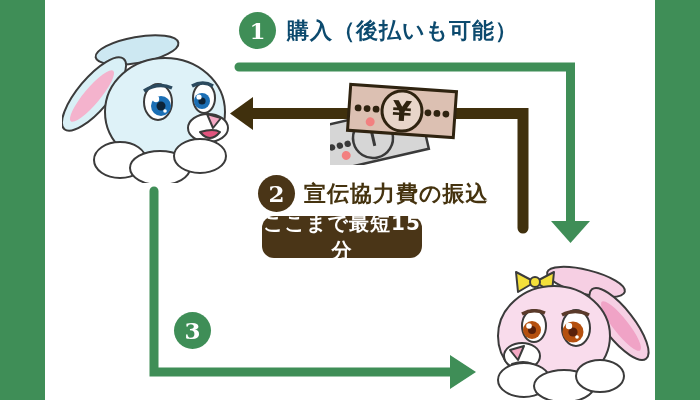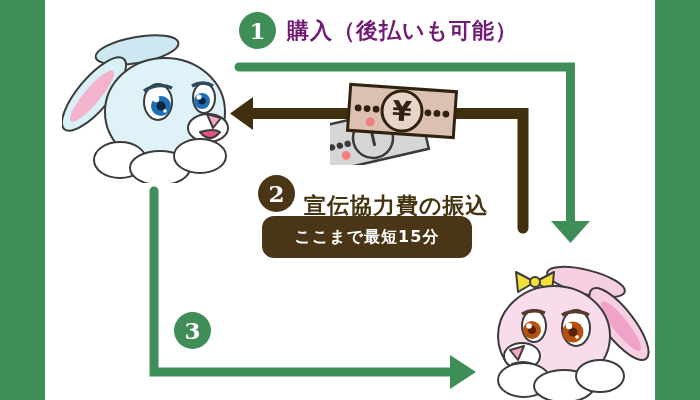--- a/index.html
+++ b/index.html
@@ -9,24 +9,24 @@
   .sidebar.right{right:0;}
   .layer{position:absolute;left:0;top:0;}
   .illus{position:absolute;}
   .num{position:absolute;width:37px;height:37px;border-radius:50%;color:#ffffff;
        font-family:"DejaVu Serif","Liberation Serif",serif;font-size:23px;font-weight:600;
        display:flex;align-items:center;justify-content:center;}
   .num.green{background:#3f8e57;}
   .num.brown{background:#4a3517;}
   .step-label{position:absolute;height:37px;line-height:37px;font-size:22px;font-weight:bold;
               letter-spacing:1px;white-space:nowrap;}
-  .step-label.green{color:#701a75;}
+  .step-label.green{color:#0c4a6e;}
   .step-label.brown{color:#45330f;}
-  .time-badge{position:absolute;left:262px;top:216px;width:210px;height:42px;background:#4a3517;
-              border-radius:12px;color:#ffffff;font-size:16px;font-weight:bold;letter-spacing:1px;
+  .time-badge{position:absolute;left:262px;top:216px;width:160px;height:42px;background:#4a3517;
+              border-radius:12px;color:#ffffff;font-size:20px;font-weight:bold;letter-spacing:1px;
               display:flex;align-items:center;justify-content:center;text-align:center;}
 </style>
 </head>
 <body>
 
 <div class="stage">
 
   <div class="sidebar left"></div>
   <div class="sidebar right"></div>
 
@@ -137,19 +137,19 @@
         <ellipse cx="76" cy="122" rx="30" ry="16"></ellipse>
         <ellipse cx="112" cy="112" rx="24" ry="16"></ellipse>
       </g>
     </g>
   </svg>
 
   <div class="num green" style="left:239px;top:12px;">1</div>
   <div class="step-label green" style="left:287px;top:12px;">購入（後払いも可能）</div>
 
   <div class="num brown" style="left:258px;top:175px;">2</div>
-  <div class="step-label brown" style="left:304px;top:175px;margin-top:12px;">宣伝協力費の振込</div>
+  <div class="step-label brown" style="left:304px;top:175px;">宣伝協力費の振込</div>
 
   <div class="time-badge">ここまで最短15分</div>
 
   <div class="num green" style="left:174px;top:312px;">3</div>
 
 </div>
 
 </body></html>

